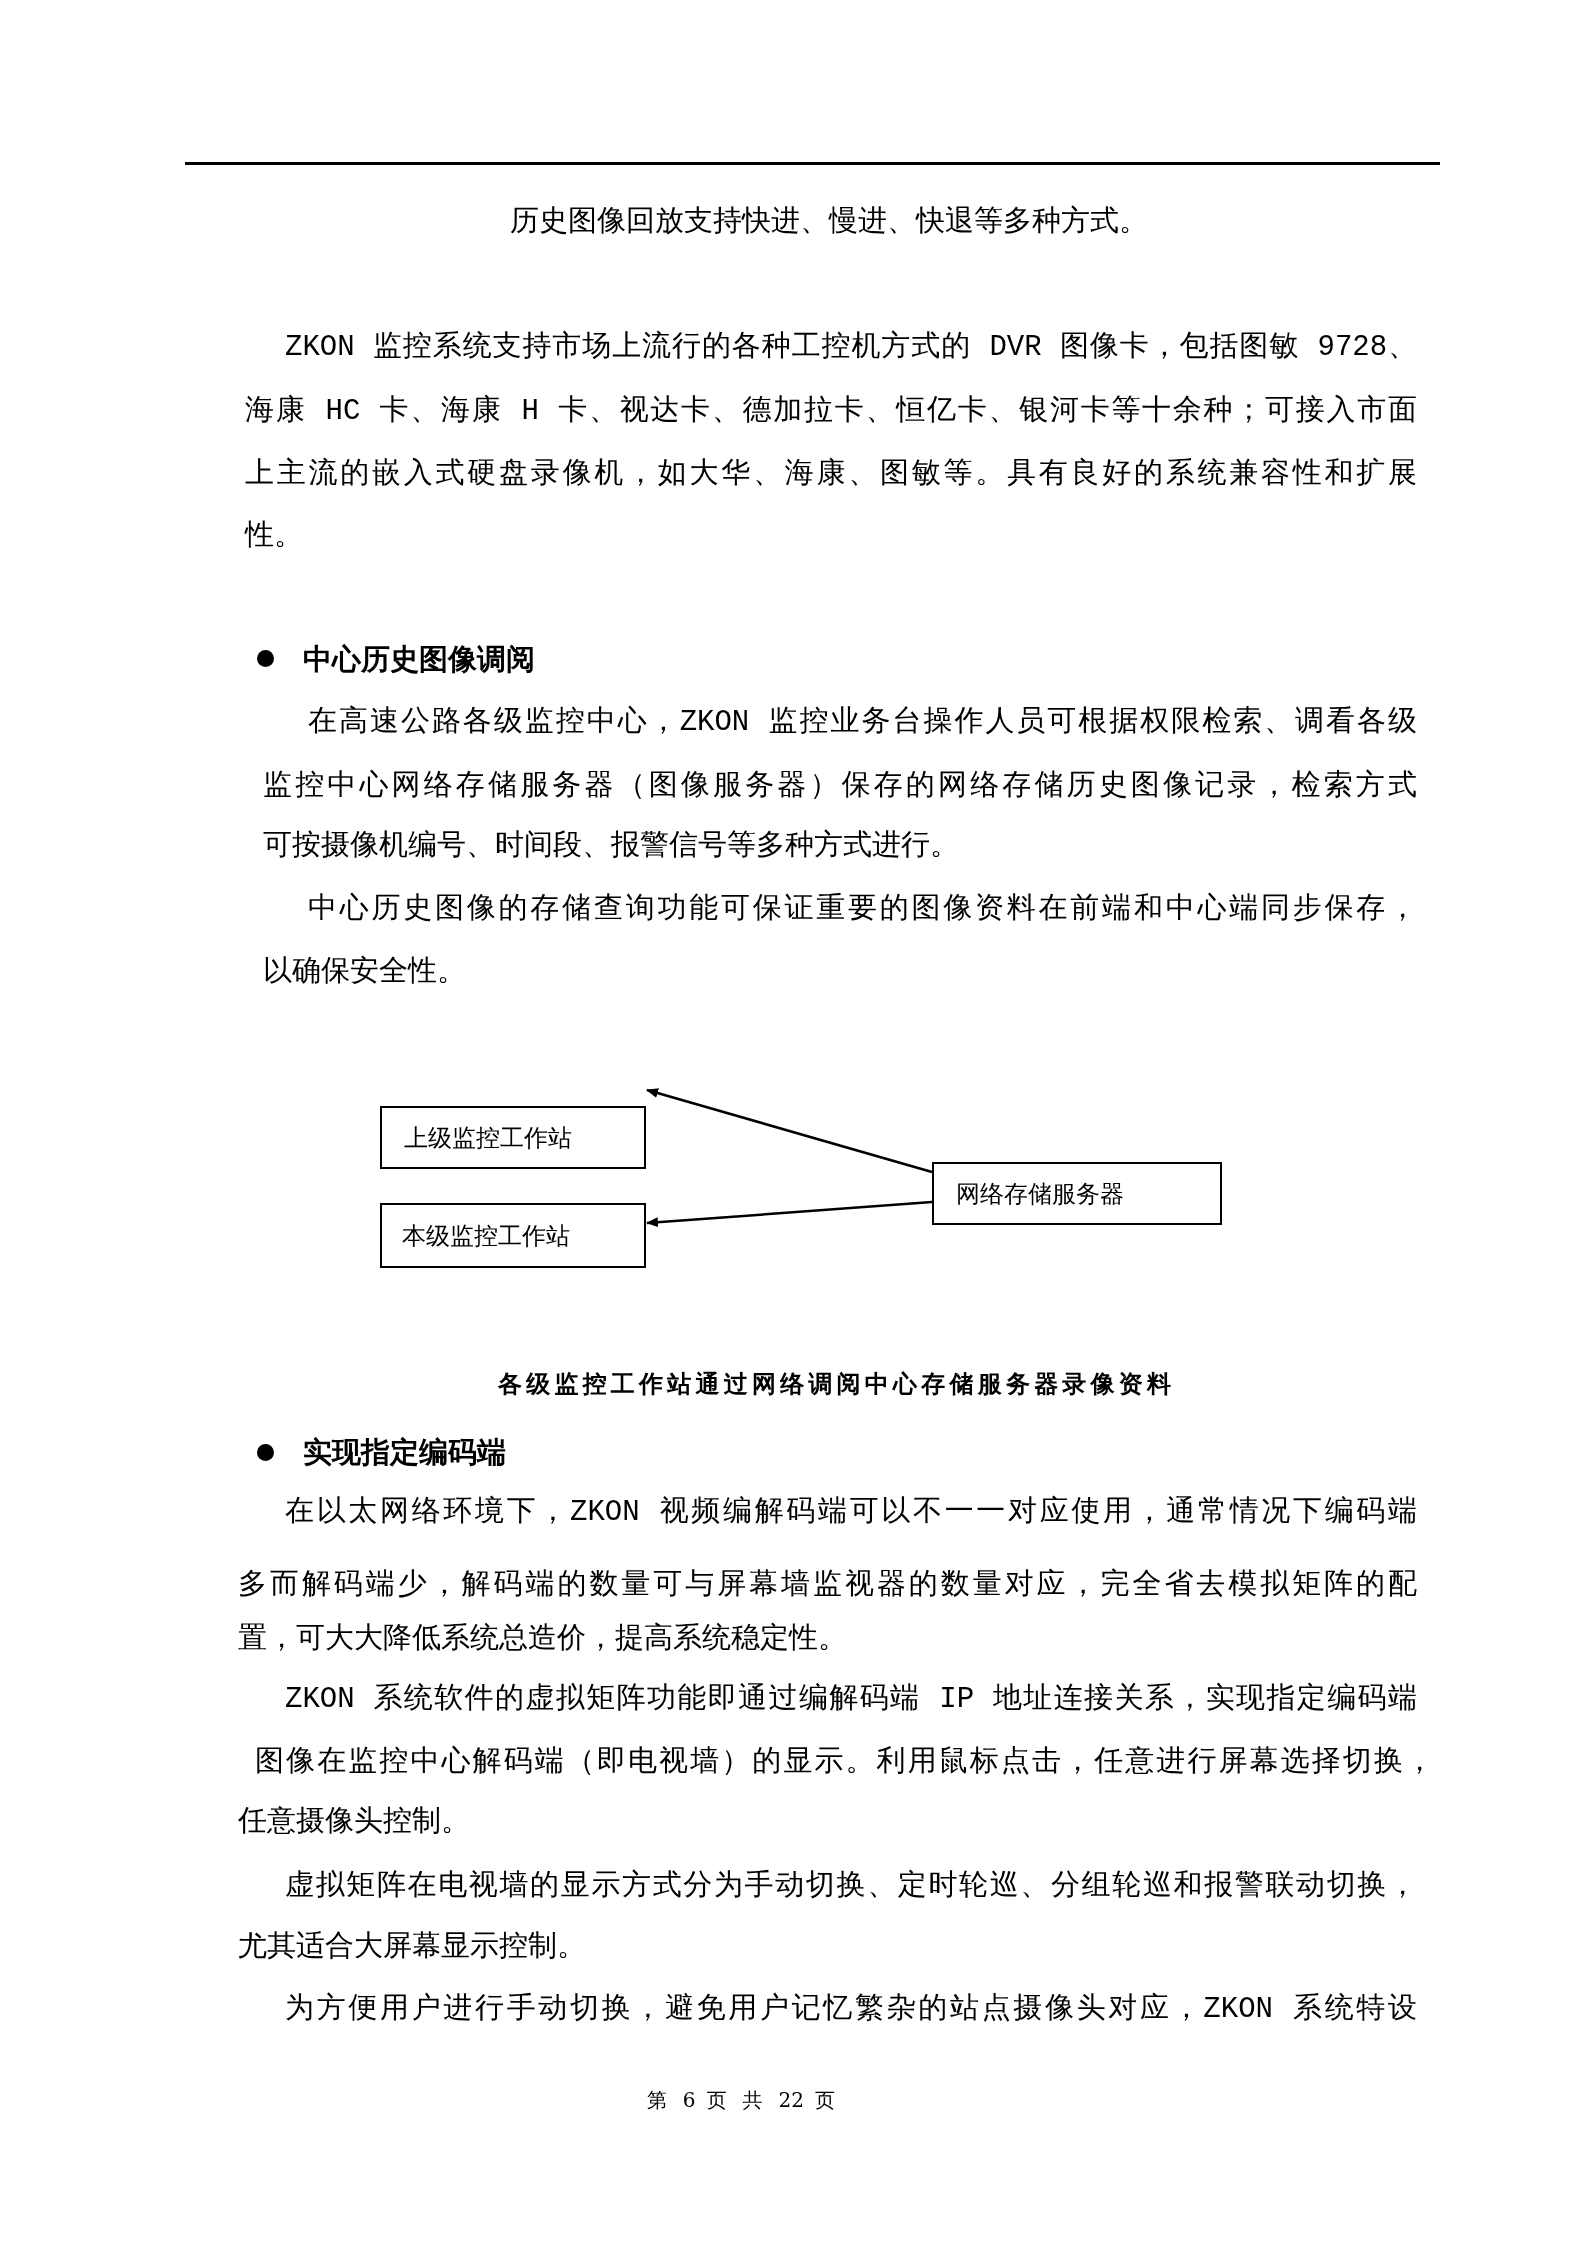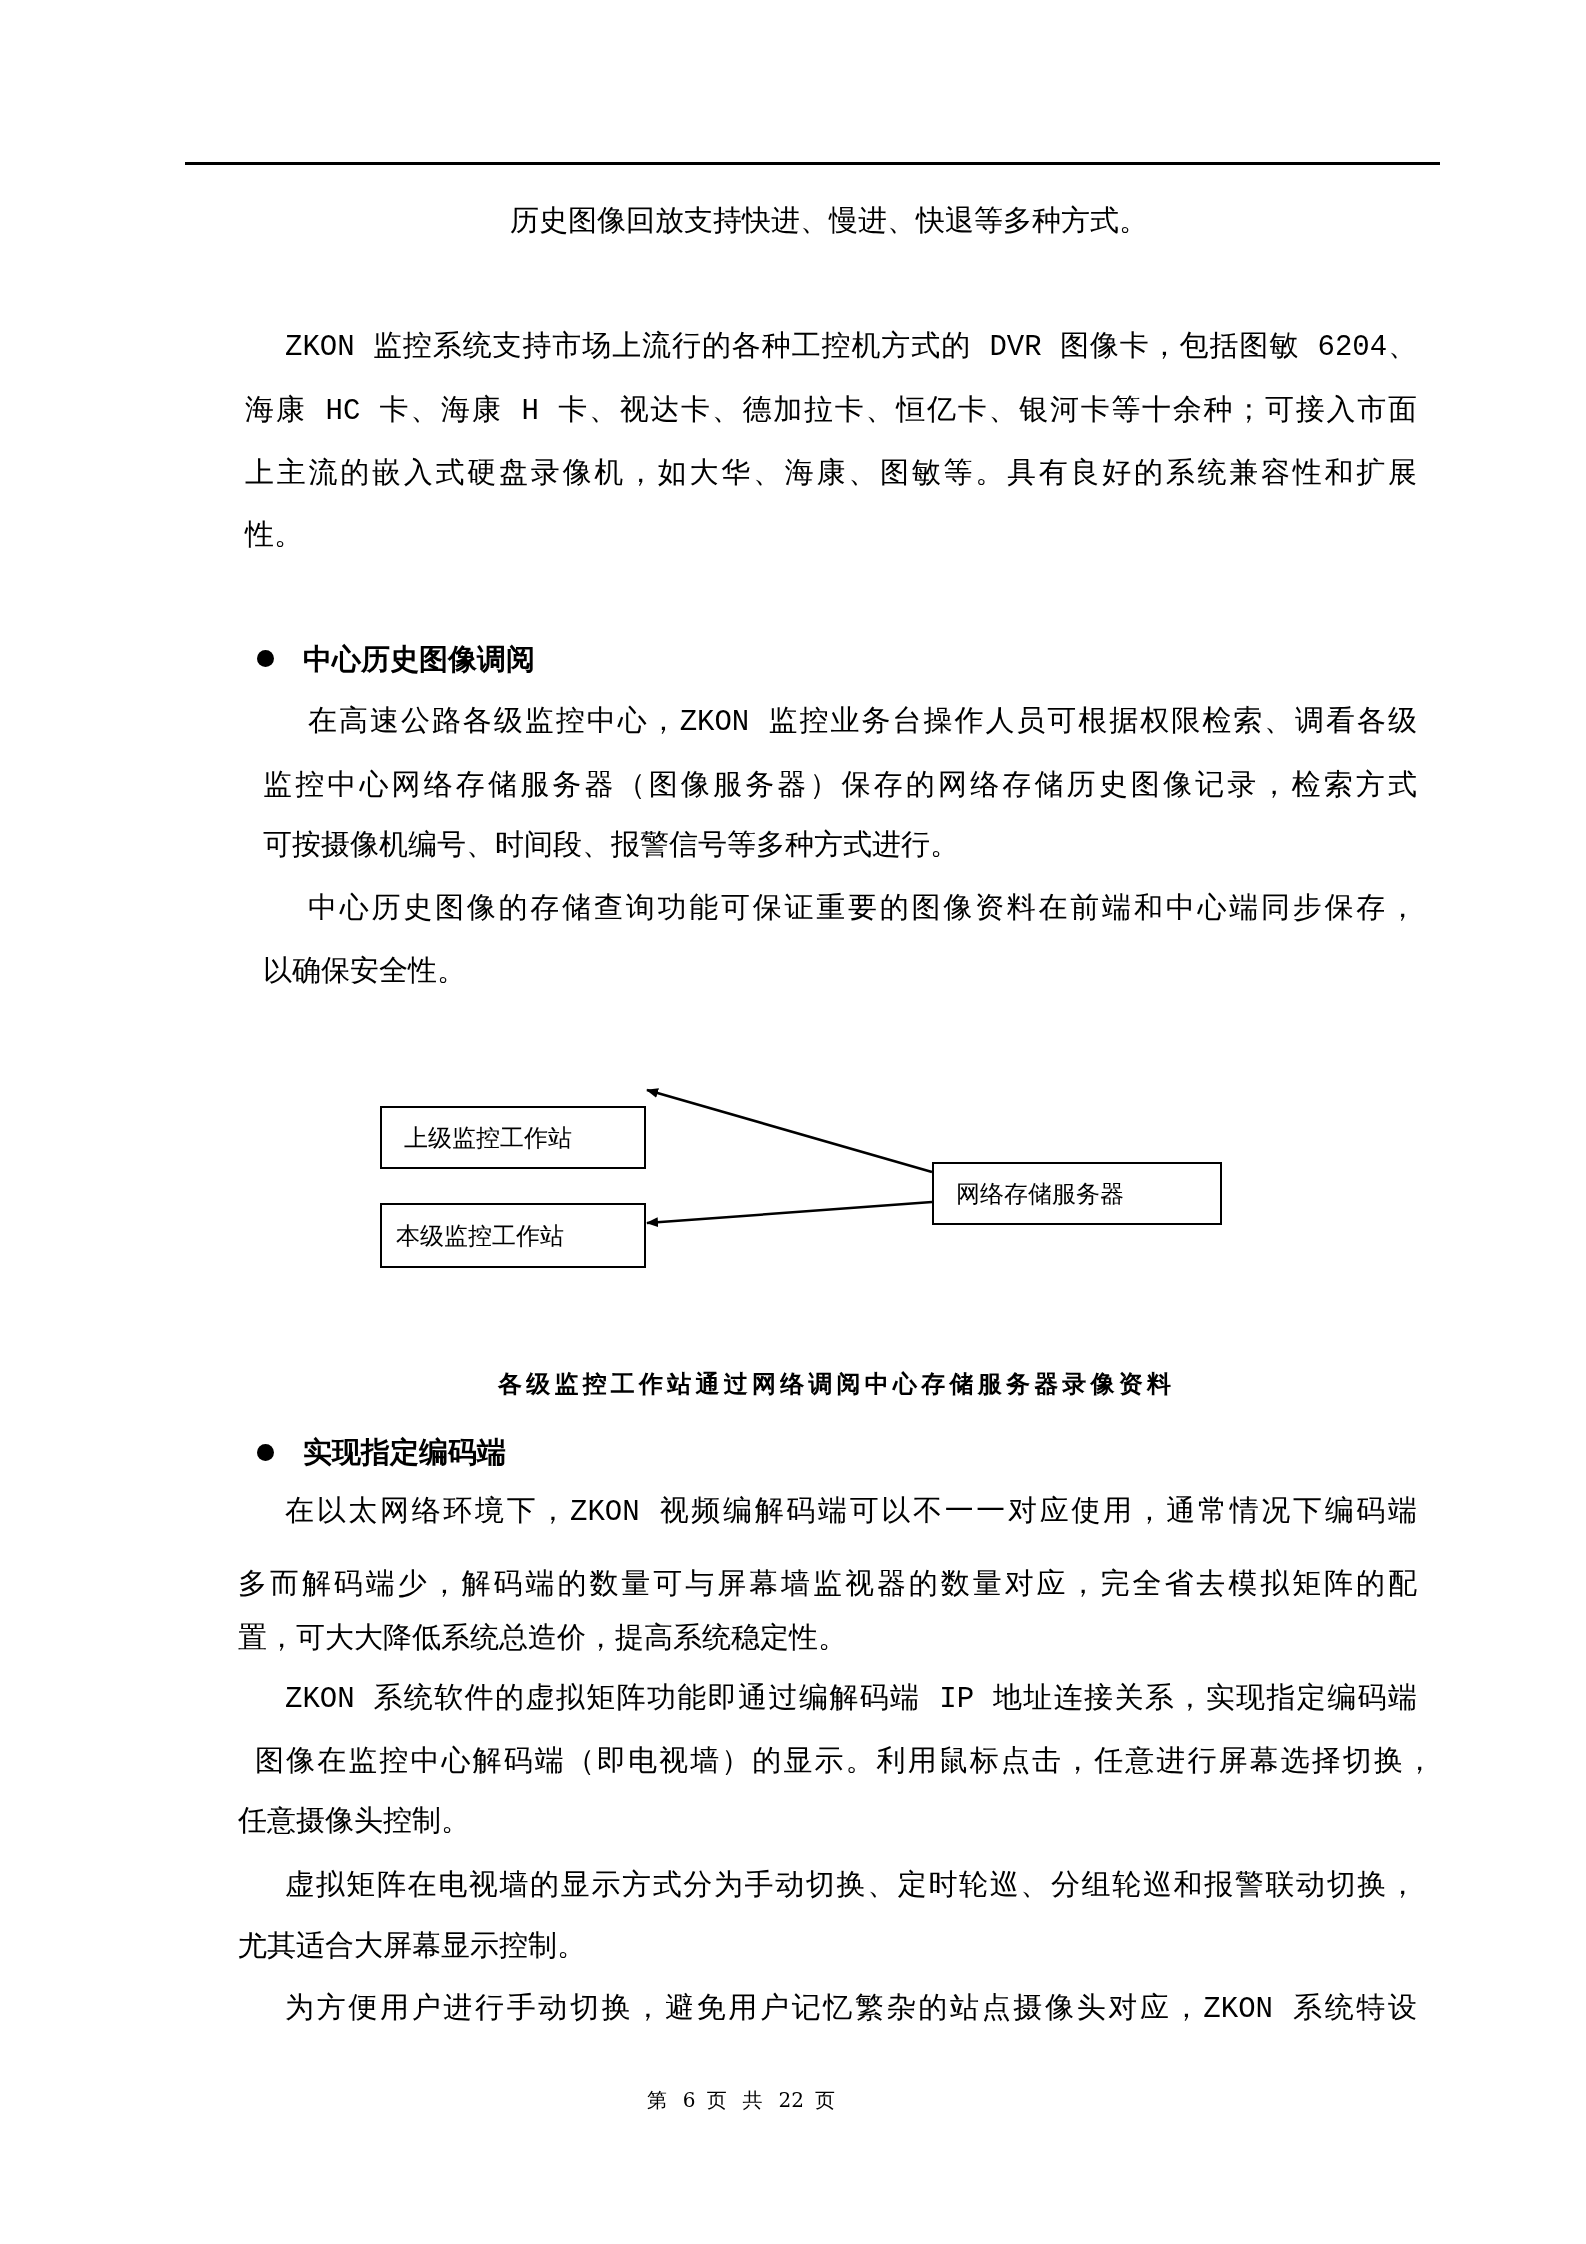--- a/index.html
+++ b/index.html
@@ -25,41 +25,41 @@
 </head>
 <body>
 
 <div>
 
   <div class="rule"></div>
 
   <div class="ln" style="left:510px; top:203px;">历史图像回放支持快进、慢进、快退等多种方式。</div>
 
   <div>
-    <div class="ln full" style="left:285px; top:328px; width:1132px;">ZKON 监控系统支持市场上流行的各种工控机方式的 DVR 图像卡，包括图敏 6204、</div>
+    <div class="ln full" style="left:285px; top:328px; width:1132px;">ZKON 监控系统支持市场上流行的各种工控机方式的 DVR 图像卡，包括图敏 9728、</div>
     <div class="ln full" style="left:245px; top:392px; width:1172px;">海康 HC 卡、海康 H 卡、视达卡、德加拉卡、恒亿卡、银河卡等十余种；可接入市面</div>
     <div class="ln full" style="left:245px; top:455px; width:1172px;">上主流的嵌入式硬盘录像机，如大华、海康、图敏等。具有良好的系统兼容性和扩展</div>
     <div class="ln" style="left:245px; top:517px;">性。</div>
   </div>
 
   <div>
     <div class="bullet" style="left:257px; top:650px;"></div>
     <div class="heading" style="left:303px; top:639px;">中心历史图像调阅</div>
     <div class="ln full" style="left:308px; top:703px; width:1109px;">在高速公路各级监控中心，ZKON 监控业务台操作人员可根据权限检索、调看各级</div>
     <div class="ln full" style="left:263px; top:767px; width:1154px;">监控中心网络存储服务器（图像服务器）保存的网络存储历史图像记录，检索方式</div>
     <div class="ln" style="left:263px; top:827px;text-align:center;">可按摄像机编号、时间段、报警信号等多种方式进行。</div>
     <div class="ln full" style="left:308px; top:890px; width:1109px;">中心历史图像的存储查询功能可保证重要的图像资料在前端和中心端同步保存，</div>
     <div class="ln" style="left:263px; top:953px;">以确保安全性。</div>
   </div>
 
   <div>
     <div class="box" style="left:380px; top:1058px; width:266px; height:63px; padding-left:22px;margin-top:48px;">
       <span>上级监控工作站</span>
     </div>
-    <div class="box" style="left:380px; top:1203px; width:266px; height:65px; padding-left:14px;">
+    <div class="box" style="left:380px; top:1203px; width:266px; height:65px; padding-left:20px;">
       <span>本级监控工作站</span>
     </div>
     <div class="box" style="left:932px; top:1162px; width:290px; height:63px; padding-left:22px;">
       <span>网络存储服务器</span>
     </div>
     <svg class="arrows" width="1586" height="2244">
       <defs>
         <marker id="ah" markerWidth="12" markerHeight="10" refX="11" refY="5" orient="auto" markerUnits="userSpaceOnUse">
           <polygon points="0,0 12,5 0,10" fill="#000"></polygon>
         </marker>

